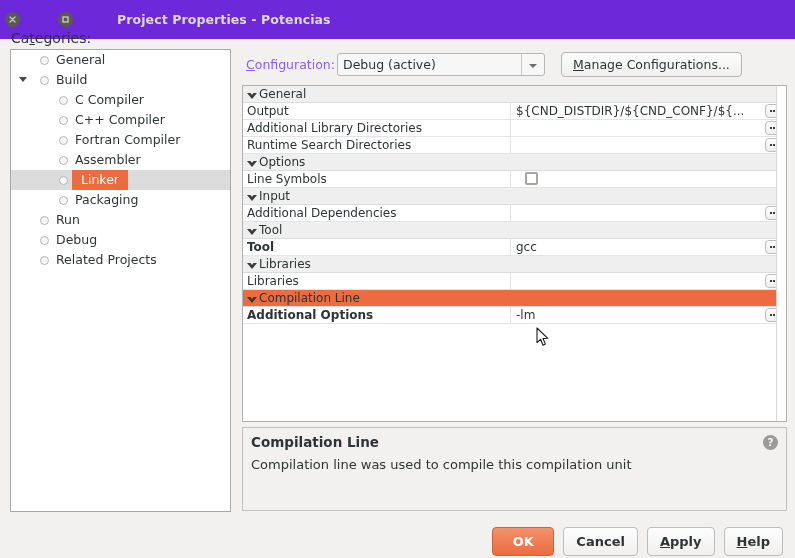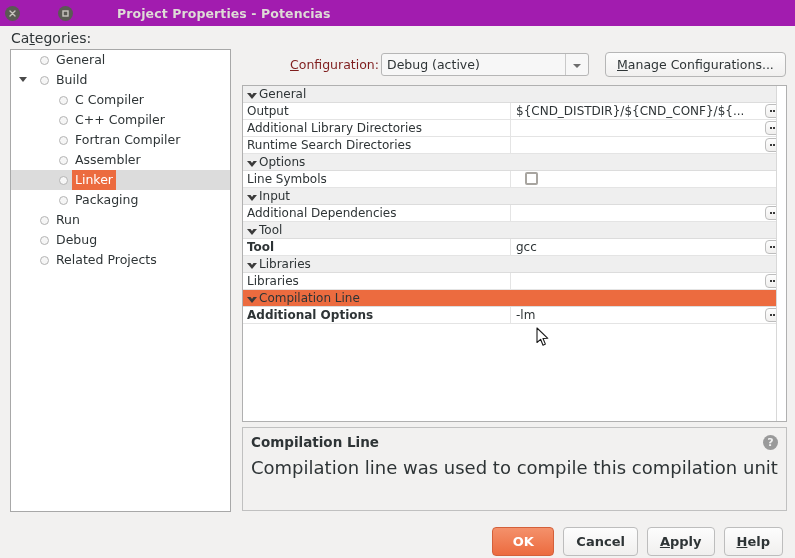--- a/index.html
+++ b/index.html
@@ -7,22 +7,22 @@
     width: 795px; height: 558px;
     overflow: hidden;
     background: #f2f1f0;
     font-family: "DejaVu Sans", "Liberation Sans", sans-serif;
     -webkit-font-smoothing: antialiased;
   }
   #app { position: relative; width: 795px; height: 558px; }
 
   
   .titlebar {
-    position: absolute; left: 0; top: 0; width: 795px; height: 26px;
-    background: #a21caf;
+    position: absolute; left: 0; top: 0; width: 795px; height: 39px;
+    background: #6d28d9;
     display: flex; align-items: center; gap: 32px;
   }
   .tb-btn {
     width: 15px; height: 15px; border-radius: 50%;
     background: #5a5954;
     margin-left: 6px;
     display: flex; align-items: center; justify-content: center;
     flex: none;
   }
   .tb-btn:first-child { margin-left: 5px; }
@@ -61,29 +61,29 @@
   }
   .bullet {
     width: 7px; height: 7px; border-radius: 50%;
     background: #f6f6f6;
     border: 1.5px solid #b4b4b4;
     flex: none;
   }
   .tree-text { margin-left: 7px; }
   .tree-text.hl {
     background: #ec6b3f; color: #ffffff;
-    padding: 0 3px; margin-left: 4px;
+    padding: 0 9px; margin-left: 4px;
   }
 
   
   .cfg-row {
     position: absolute; left: 246px; top: 52px;
     display: flex; align-items: center;
   }
-  .cfg-label { font-size: 12.5px; color: #7f1d1d; margin-left: 44px; }
+  .cfg-label { font-size: 12.5px; color: #8b5cf6; }
   .combo {
     position: relative; margin-left: 2px;
     width: 208px; height: 23px;
     background: #f7f7f7;
     border: 1px solid #b6b6b6; border-radius: 3px;
     display: flex; align-items: center;
     box-sizing: border-box;
   }
   .combo .val { font-size: 12.5px; color: #2e3436; padding-left: 5px; }
   .combo .sep {
@@ -192,21 +192,21 @@
     background: #f2f1f0;
     border: 1px solid #c0c0c0;
     box-sizing: border-box;
   }
   .desc-title {
     position: absolute; left: 8px; top: 6px;
     font-size: 13.5px; font-weight: bold; color: #2e3436;
   }
   .desc-body {
     position: absolute; left: 8px; top: 29px;
-    font-size: 18px; color: #2e3436;
+    font-size: 13px; color: #2e3436;
   }
   .helpdot {
     position: absolute; right: 8px; top: 7px;
     width: 15px; height: 15px; border-radius: 50%;
     background: #9a9a9a; color: #f0f0f0;
     font-size: 11px; font-weight: bold;
     display: flex; align-items: center; justify-content: center;
   }
 
   

